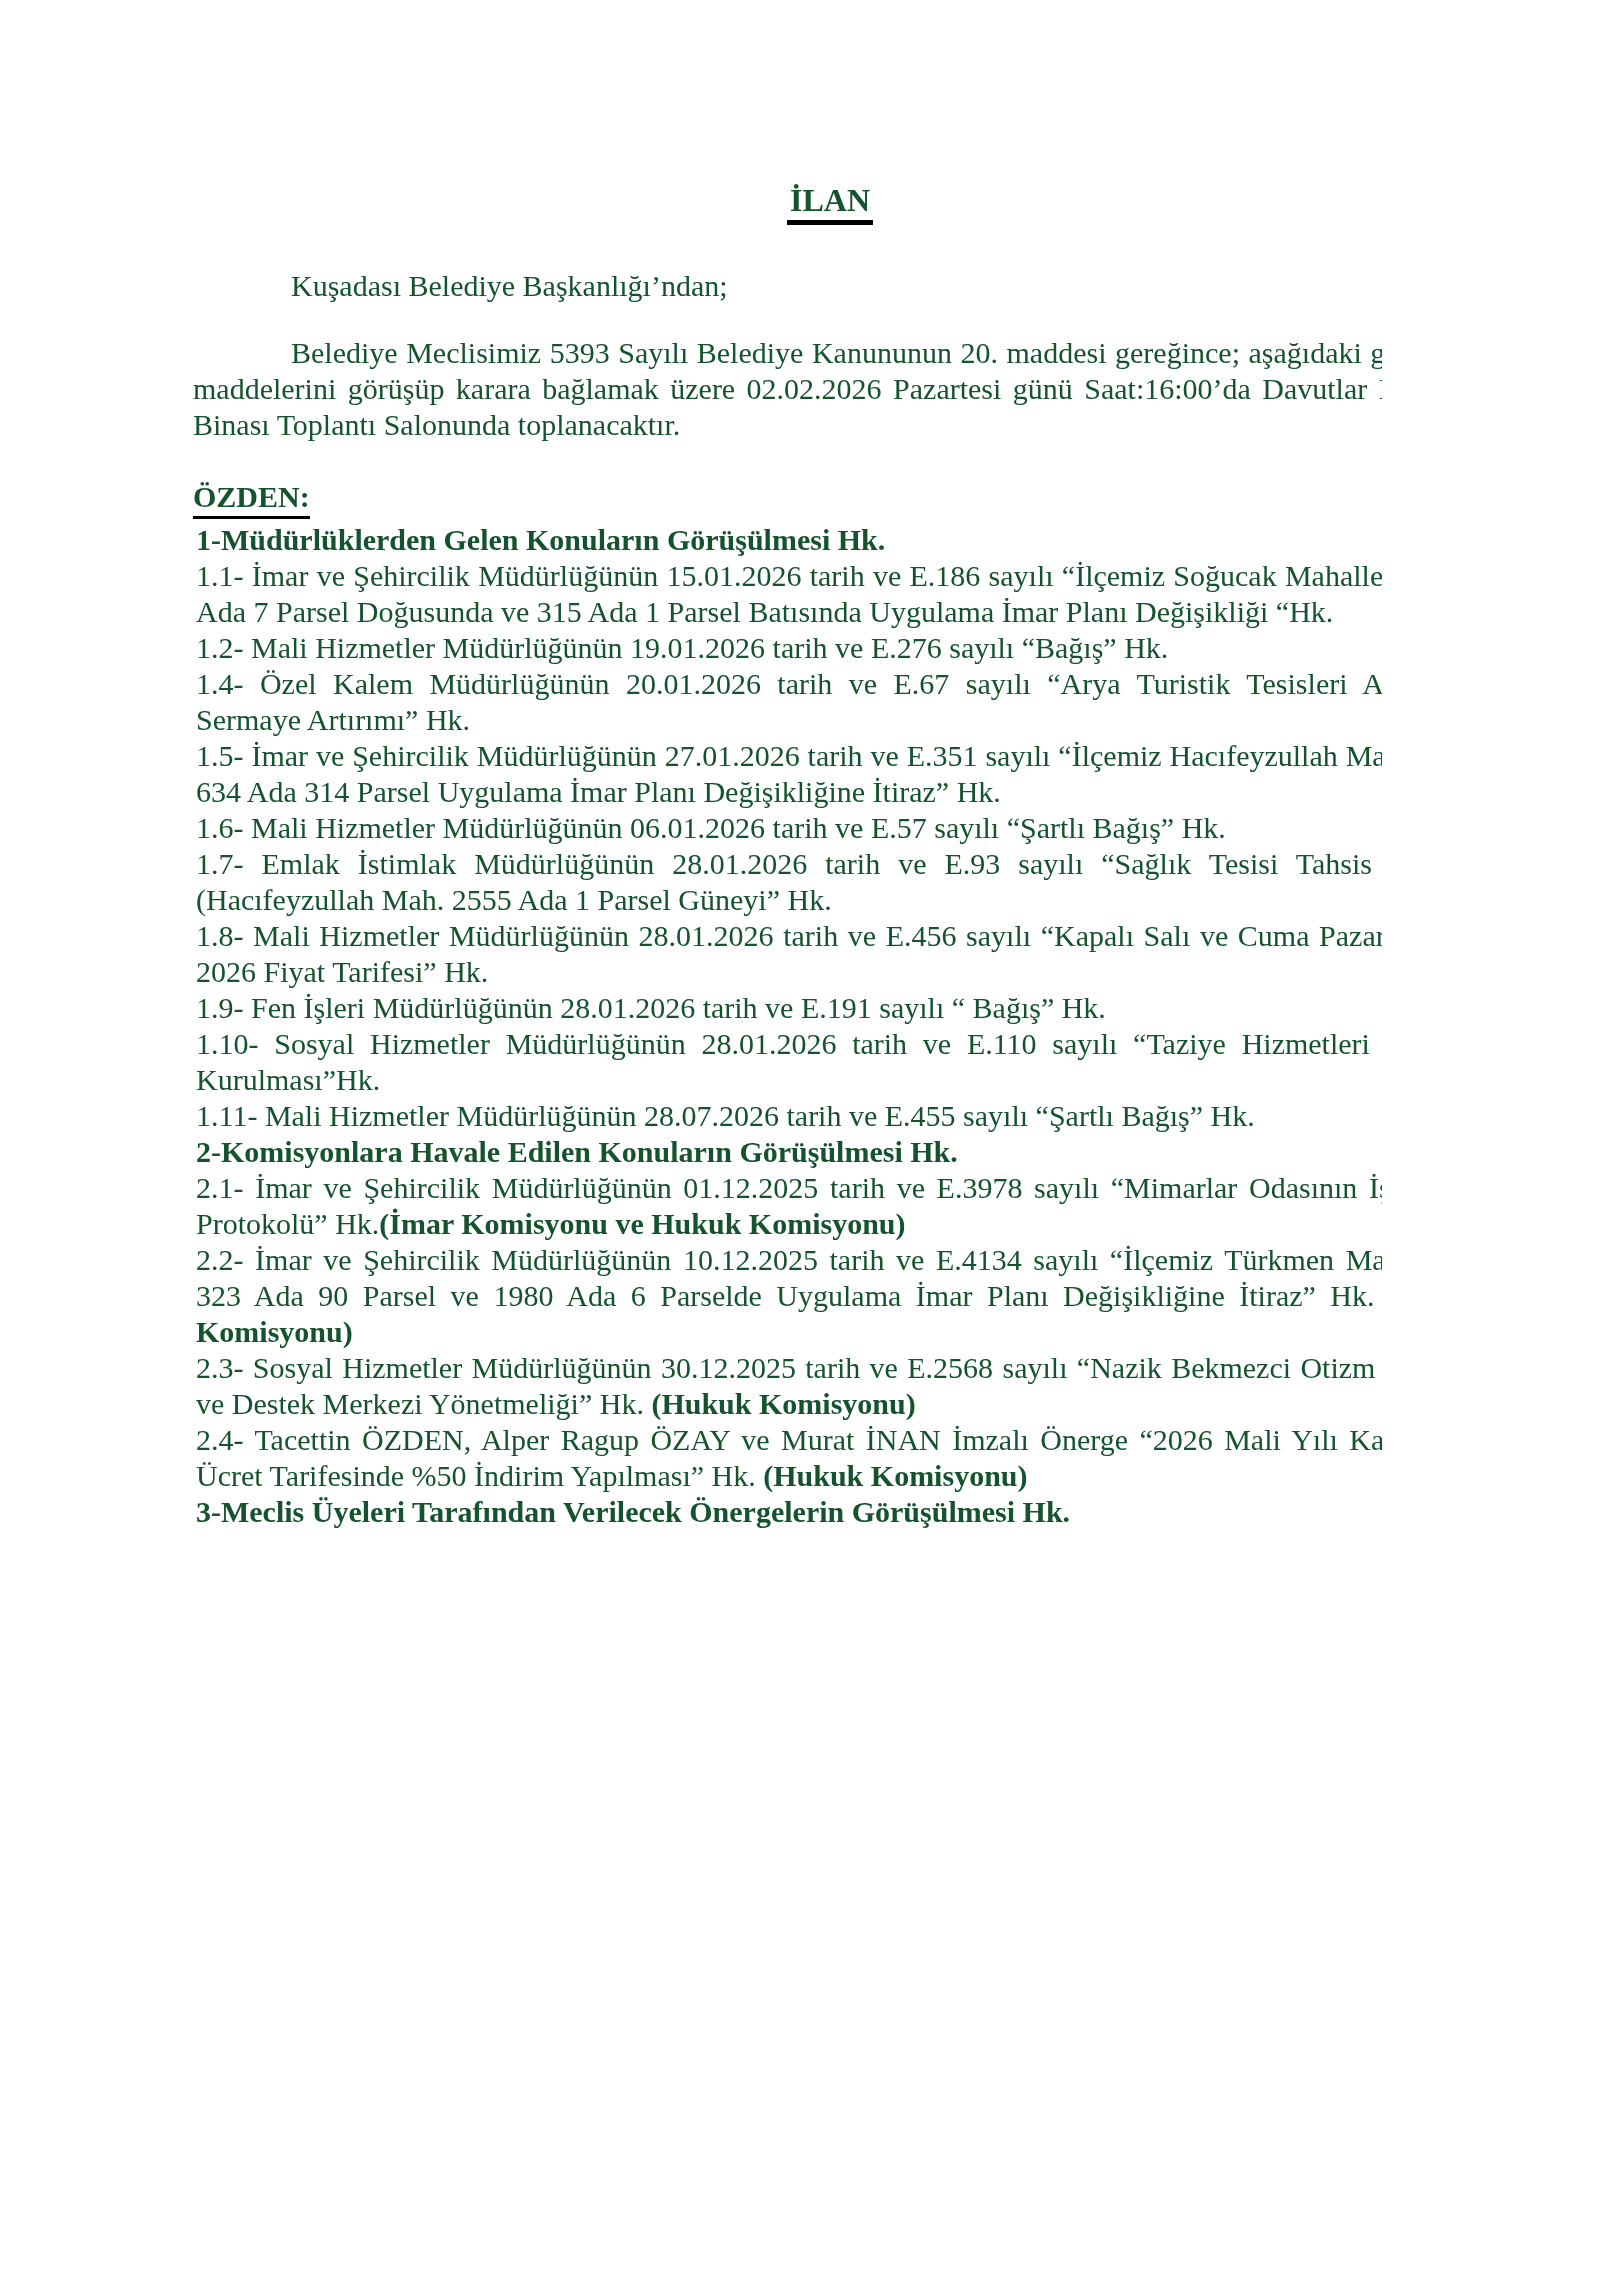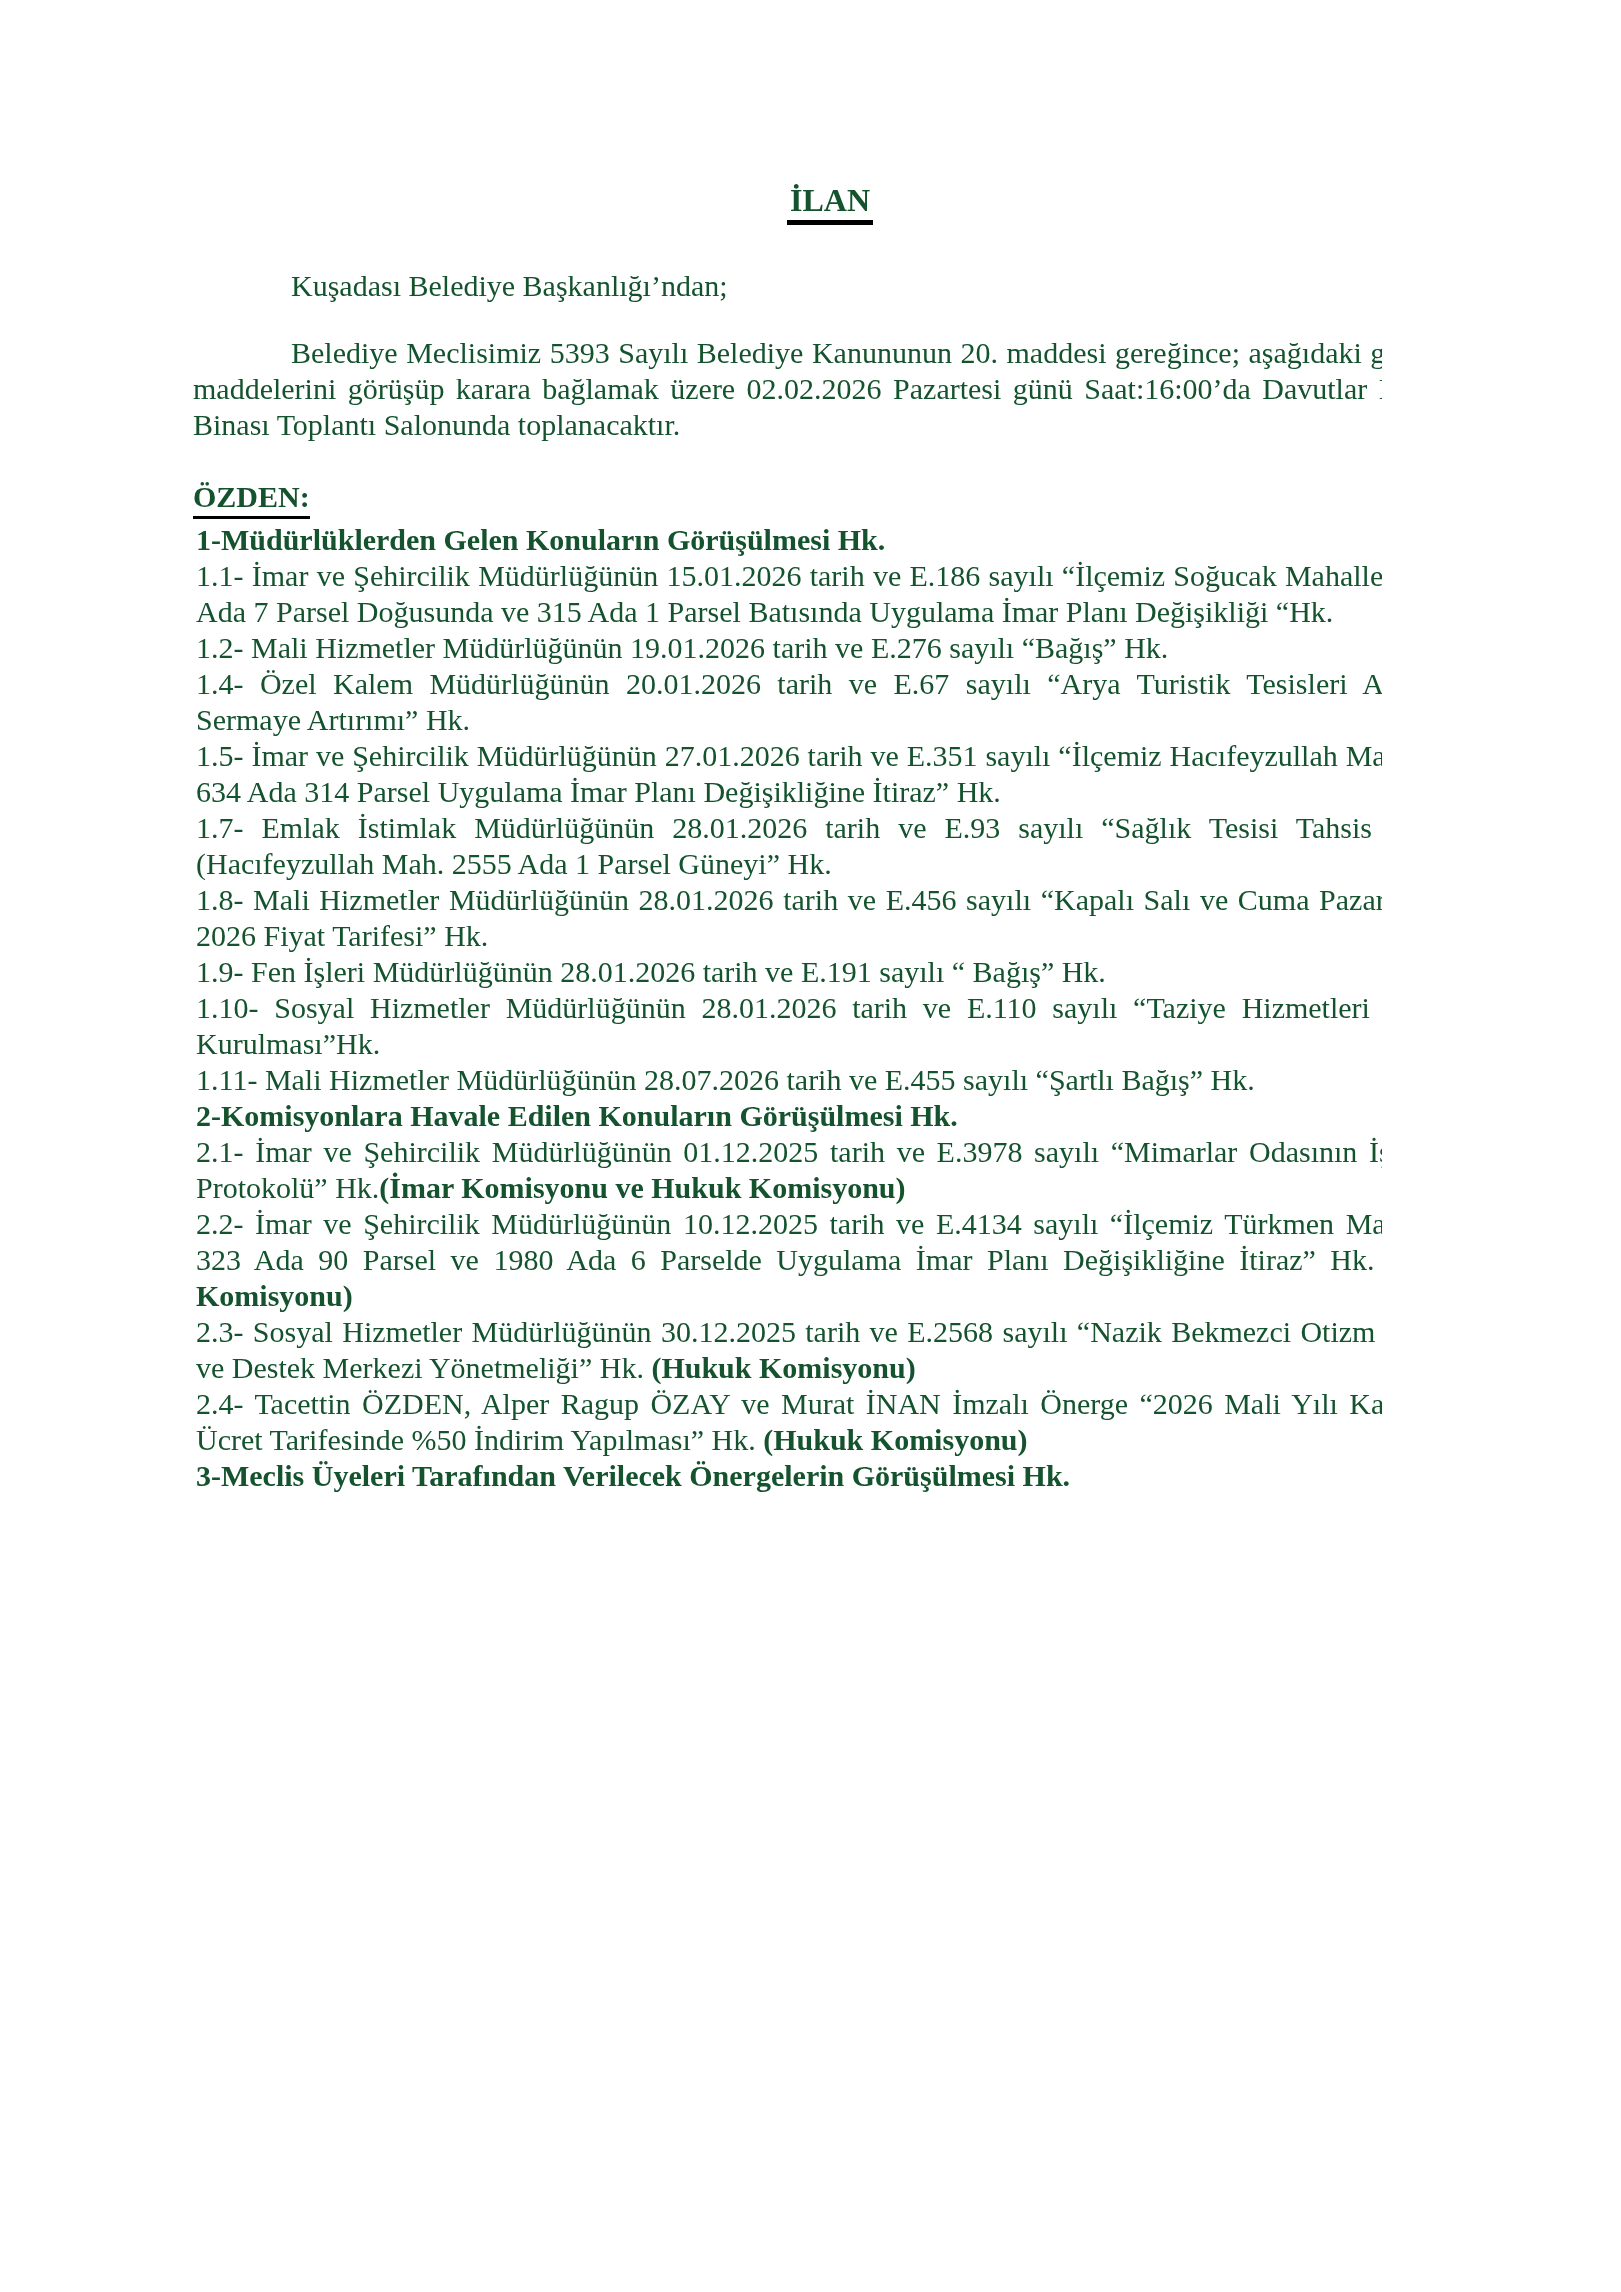--- a/index.html
+++ b/index.html
@@ -78,20 +78,21 @@
     <p class="intro">Belediye Meclisimiz 5393 Sayılı Belediye Kanununun 20. maddesi gereğince; aşağıdaki gündem maddelerini görüşüp karara bağlamak üzere 02.02.2026 Pazartesi günü Saat:16:00’da Davutlar Hizmet Binası Toplantı Salonunda toplanacaktır.</p>
 
     <p class="agenda-heading"><span class="underline">ÖZDEN:</span></p>
 
     <div class="agenda-list">
         <p class="item"><span class="b">1-Müdürlüklerden Gelen Konuların Görüşülmesi Hk.</span></p>
         <p class="item"><span>1.1- İmar ve Şehircilik Müdürlüğünün 15.01.2026 tarih ve E.186 sayılı “İlçemiz Soğucak Mahallesi, 145 Ada 7 Parsel Doğusunda ve 315 Ada 1 Parsel Batısında Uygulama İmar Planı Değişikliği “Hk.</span></p>
         <p class="item"><span>1.2- Mali Hizmetler Müdürlüğünün 19.01.2026 tarih ve E.276 sayılı “Bağış” Hk.</span></p>
         <p class="item"><span>1.4- Özel Kalem Müdürlüğünün 20.01.2026 tarih ve E.67 sayılı “Arya Turistik Tesisleri A.Ş.’nin Sermaye Artırımı” Hk.</span></p>
         <p class="item"><span>1.5- İmar ve Şehircilik Müdürlüğünün 27.01.2026 tarih ve E.351 sayılı “İlçemiz Hacıfeyzullah Mahallesi 634 Ada 314 Parsel Uygulama İmar Planı Değişikliğine İtiraz” Hk.</span></p>
+        <p class="item"><span>1.6- Mali Hizmetler Müdürlüğünün 06.01.2026 tarih ve E.57 sayılı “Şartlı Bağış” Hk.</span></p>
         <p class="item"><span>1.7- Emlak İstimlak Müdürlüğünün 28.01.2026 tarih ve E.93 sayılı “Sağlık Tesisi Tahsis Talebi (Hacıfeyzullah Mah. 2555 Ada 1 Parsel Güneyi” Hk.</span></p>
         <p class="item"><span>1.8- Mali Hizmetler Müdürlüğünün 28.01.2026 tarih ve E.456 sayılı “Kapalı Salı ve Cuma Pazaryerleri 2026 Fiyat Tarifesi” Hk.</span></p>
         <p class="item"><span>1.9- Fen İşleri Müdürlüğünün 28.01.2026 tarih ve E.191 sayılı “ Bağış” Hk.</span></p>
         <p class="item"><span>1.10- Sosyal Hizmetler Müdürlüğünün 28.01.2026 tarih ve E.110 sayılı “Taziye Hizmetleri Birimi Kurulması”Hk.</span></p>
         <p class="item"><span>1.11- Mali Hizmetler Müdürlüğünün 28.07.2026 tarih ve E.455 sayılı “Şartlı Bağış” Hk.</span></p>
         <p class="item"><span class="b">2-Komisyonlara Havale Edilen Konuların Görüşülmesi Hk.</span></p>
         <p class="item"><span>2.1- İmar ve Şehircilik Müdürlüğünün 01.12.2025 tarih ve E.3978 sayılı “Mimarlar Odasının İşbirliği Protokolü” Hk.</span><span class="b">(İmar Komisyonu ve Hukuk Komisyonu)</span></p>
         <p class="item"><span>2.2- İmar ve Şehircilik Müdürlüğünün 10.12.2025 tarih ve E.4134 sayılı “İlçemiz Türkmen Mahallesi 323 Ada 90 Parsel ve 1980 Ada 6 Parselde Uygulama İmar Planı Değişikliğine İtiraz” Hk. </span><span class="b">(İmar Komisyonu)</span></p>
         <p class="item"><span>2.3- Sosyal Hizmetler Müdürlüğünün 30.12.2025 tarih ve E.2568 sayılı “Nazik Bekmezci Otizm Yaşam ve Destek Merkezi Yönetmeliği” Hk. </span><span class="b">(Hukuk Komisyonu)</span></p>
         <p class="item"><span>2.4- Tacettin ÖZDEN, Alper Ragup ÖZAY ve Murat İNAN İmzalı Önerge “2026 Mali Yılı Katı Atık Ücret Tarifesinde %50 İndirim Yapılması” Hk. </span><span class="b">(Hukuk Komisyonu)</span></p>

